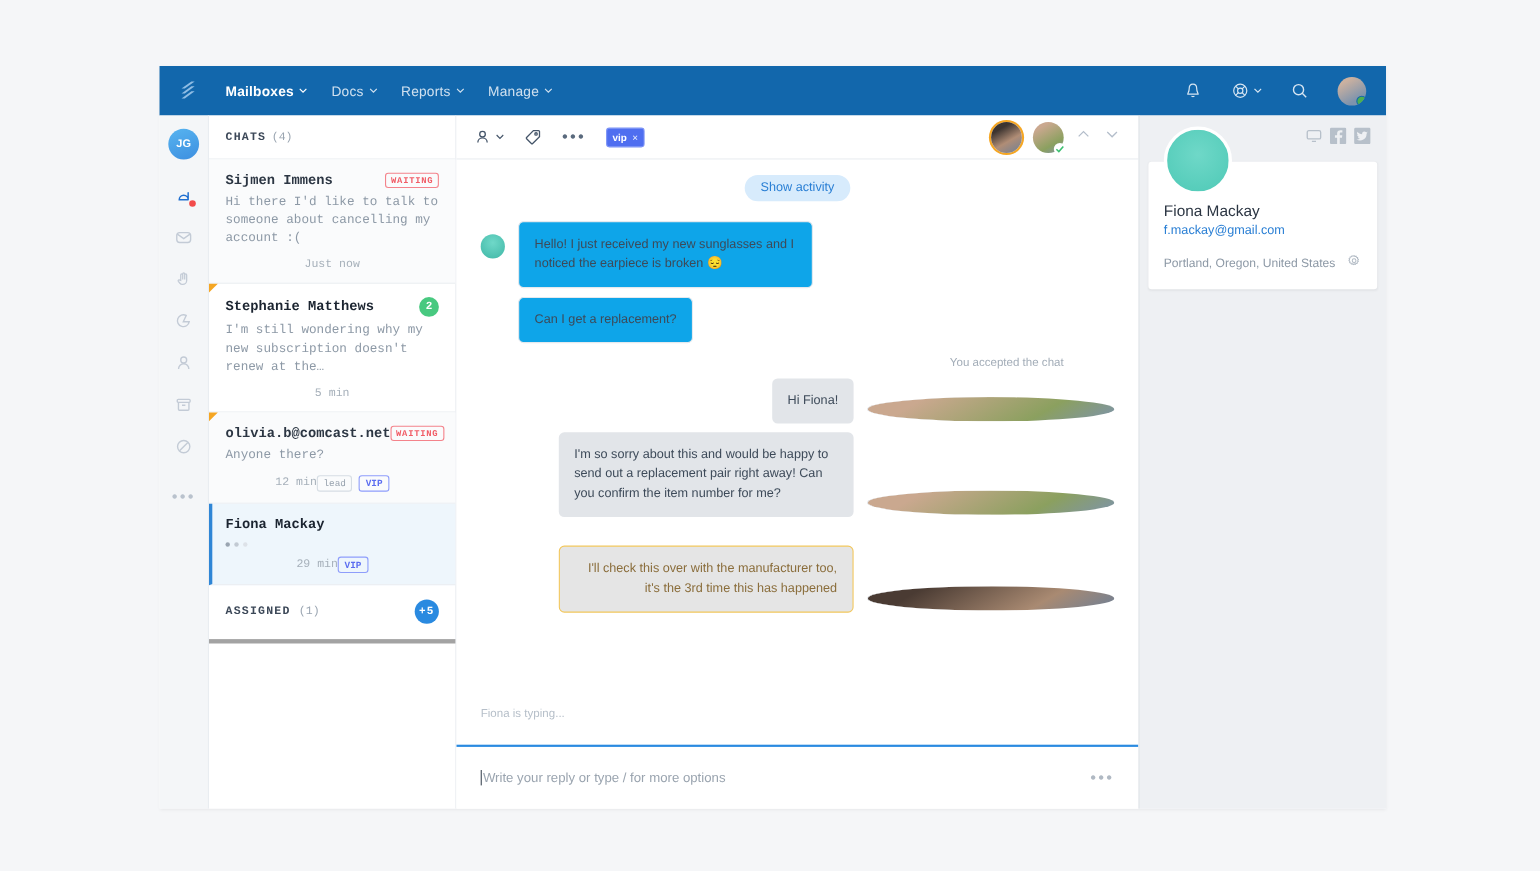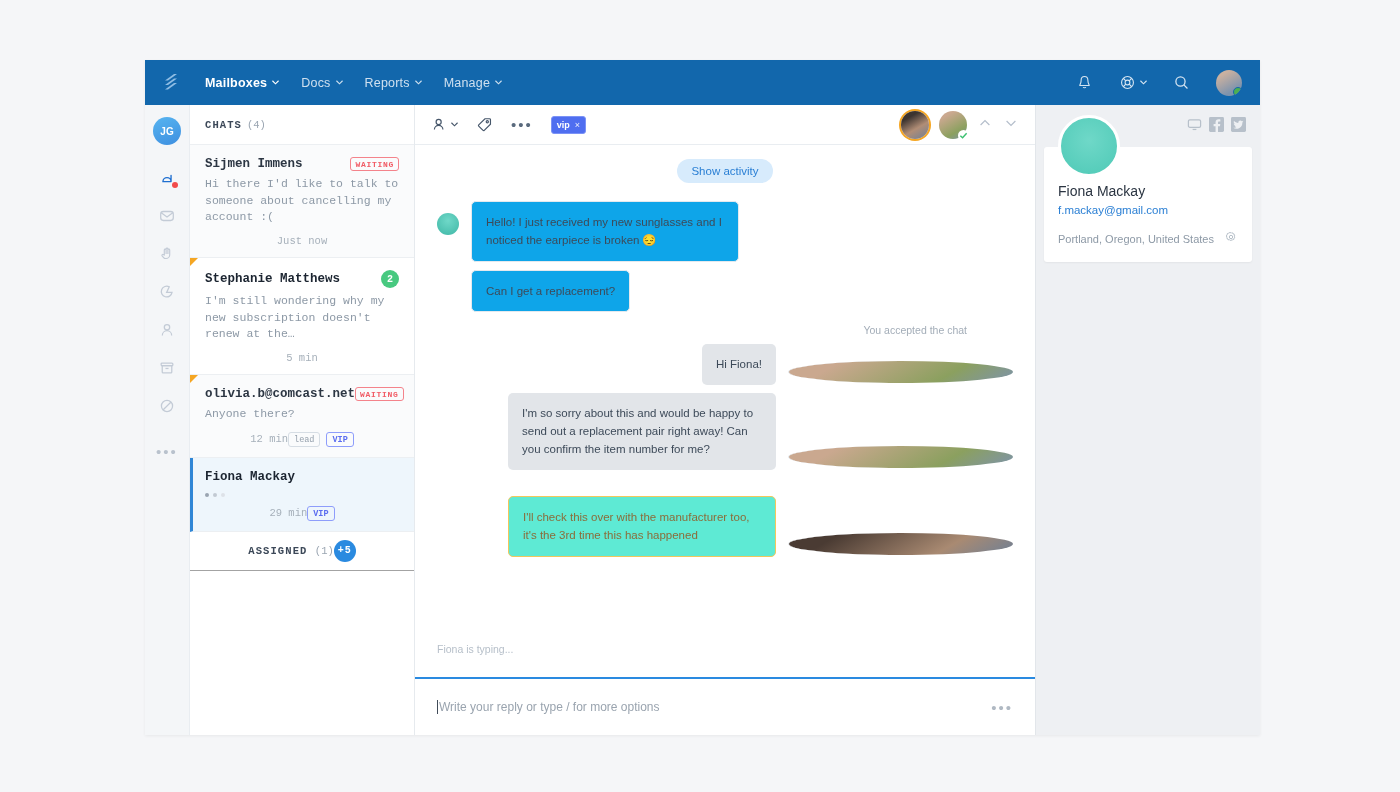--- a/index.html
+++ b/index.html
@@ -113,23 +113,23 @@
   .li-row2 { display: flex; align-items: center; justify-content: center; margin-top: 9px; }
   .li-time { font-size: 10.5px; color: #a6b0ba; }
   .li-tags { display: flex; gap: 6px; }
   .tag-lead { border: 1px solid #d6dde4; color: #96a1ad; font-size: 8.5px; border-radius: 3px; padding: 2px 5px 1px; }
   .tag-vip { border: 1px solid #8e9dfb; color: #5b6df0; font-size: 8.5px; font-weight: bold; border-radius: 3px; padding: 2px 5px 1px; }
   .typing-dots { display: flex; gap: 4px; margin-top: 9px; }
   .typing-dots i { width: 4px; height: 4px; border-radius: 50%; background: #9aa5b1; display: block; }
   .typing-dots i:nth-child(2) { background: #c2cad3; }
   .typing-dots i:nth-child(3) { background: #dde2e8; }
   .assigned-head {
-    height: 39px; display: flex; align-items: center; justify-content: center;
+    height: 53px; display: flex; align-items: center; justify-content: space-between;
     padding: 0 15px; font-size: 10.5px; font-weight: bold; letter-spacing: 1.1px; color: #3c4858;
-    border-bottom: 1px solid #a3a3a3;
+    border-bottom: 4px solid #a3a3a3;
   }
   .assigned-head .cnt { font-weight: normal; color: #9aa5b1; letter-spacing: 0; }
   .plus5 {
     width: 22px; height: 22px; border-radius: 50%; background: #2a8ae0;
     color: #fff; font-size: 10px; font-weight: bold;
     display: flex; align-items: center; justify-content: center;
   }
 
   
   .conv { flex: 1; display: flex; flex-direction: column; min-width: 0; background: #ffffff; }
@@ -165,21 +165,21 @@
   .msg-row.out { justify-content: flex-end; }
   .m-av { width: 22px; height: 22px; border-radius: 50%; flex: none; overflow: hidden; }
   .m-av.left { margin-right: 12px; margin-top: 12px; }
   .m-av.right { margin-left: 12px; align-self: flex-end; margin-bottom: 2px; }
   .bubble {
     font-size: 11.5px; line-height: 1.6; color: #3d4a59;
     padding: 11px 14px; border-radius: 5px; max-width: 268px;
   }
   .bubble.in { background: #0ea5e9; border: 1px solid #e4e9ee; }
   .bubble.out { background: #e2e5e9; color: #3d4a59; }
-  .bubble.note { background: #5eead4; border: 1px solid #f2c75c; color: #8a6d3b; }
+  .bubble.note { background: #e5e5e5; border: 1px solid #f2c75c; color: #8a6d3b; text-align: right; }
   .sys-line { text-align: right; font-size: 10.5px; color: #a3adb8; margin: 12px 46px 8px 0; }
   .spacer { height: 18px; }
   .typing-line { font-size: 10.5px; color: #b6bfc9; padding: 0 22px 22px 22px; }
 
   .composer {
     flex: none; border-top: 2px solid #2a8ae0; background: #fff;
     height: 58px; display: flex; align-items: center; padding: 0 22px;
   }
   .composer .caret-bar {
     width: 1px; height: 14px; background: #404b58; margin-right: 1px;

